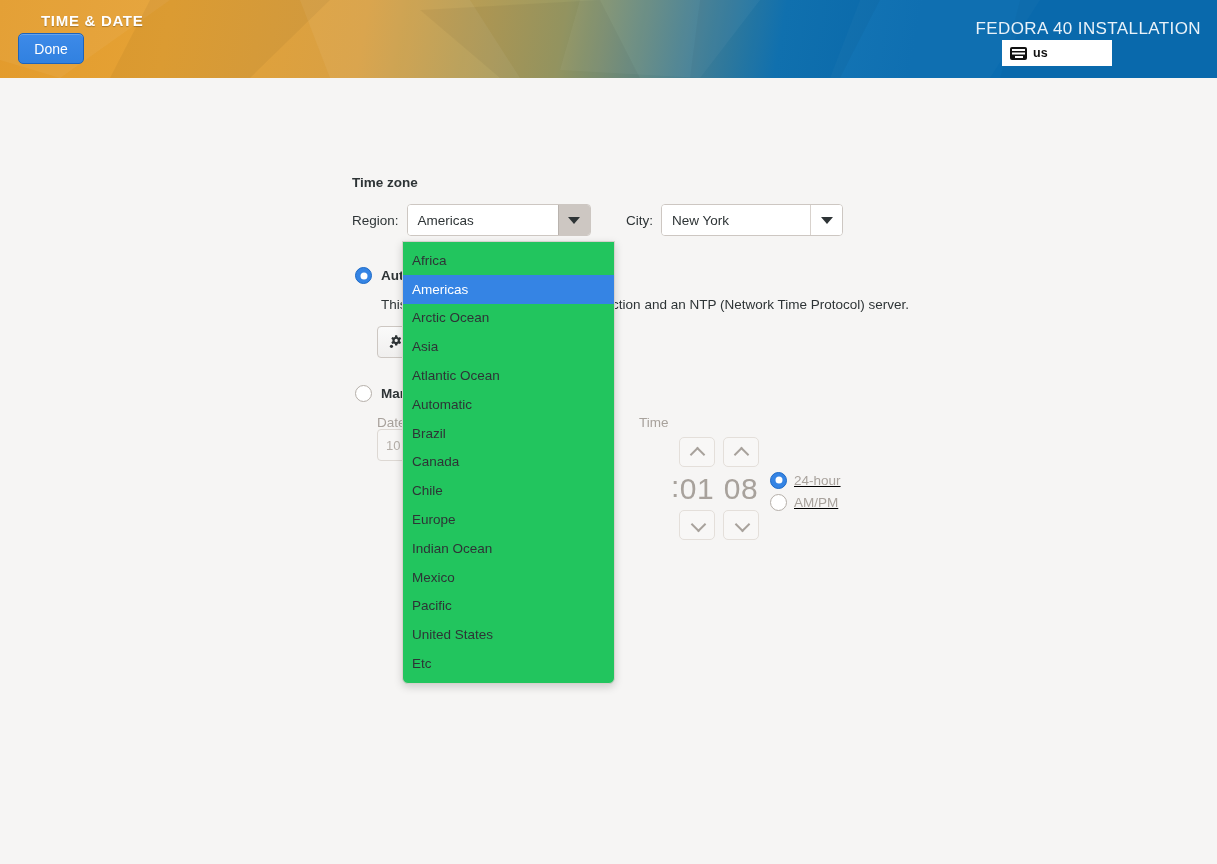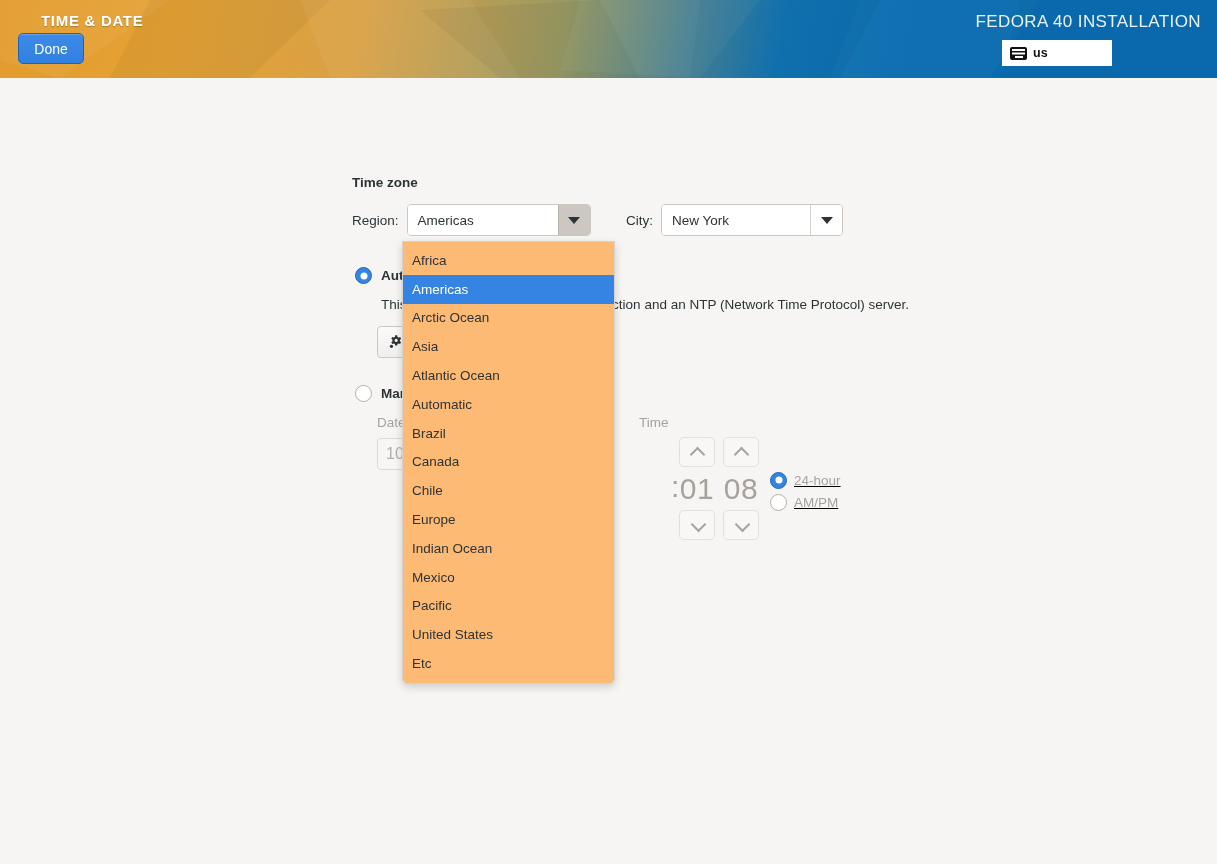--- a/index.html
+++ b/index.html
@@ -34,21 +34,21 @@
     position: absolute; left: 18px; top: 33px;
     width: 66px; height: 31px;
     background: linear-gradient(180deg,#3d8ae8 0%, #3181e0 100%);
     border: 1px solid #1b63bd;
     border-radius: 5px;
     color: #ffffff; font-size: 14px;
     display: flex; align-items: center; justify-content: center;
     box-shadow: inset 0 1px 0 rgba(255,255,255,0.22);
   }
   .installation-title {
-    position: absolute; right: 16px; top: 12px;
+    position: absolute; right: 16px; top: 19px;
     color: #e9f2f9; font-size: 17px; letter-spacing: 0.4px;
   }
   .keyboard-indicator {
     position: absolute; right: 105px; top: 40px;
     width: 110px; height: 26px;
     background: #ffffff;
     display: flex; align-items: center;
     padding: 0 8px; gap: 6px; text-align: center;
   }
   .kbd-glyph {
@@ -140,26 +140,26 @@
     border: 1px solid #cdc7c2; border-radius: 4px;
     background: linear-gradient(180deg,#fafafa,#f0efee);
     display: flex; align-items: center; justify-content: center;
   }
 
   .manual-row { position: absolute; left: 355px; top: 307px; display: flex; align-items: center; gap: 9px; }
   .manual-label { font-size: 13.5px; font-weight: bold; color: #2e3436; }
 
   .date-label { position: absolute; left: 377px; top: 337px; font-size: 13.5px; color: #a8a29c; }
   .date-field {
-    position: absolute; left: 377px; top: 360px;
+    position: absolute; left: 377px; top: 351px;
     height: 32px; min-width: 46px;
     border: 1px solid #ddd8d3; border-radius: 4px;
     background: #f7f6f5;
     display: flex; align-items: center; padding: 0 8px;
-    font-size: 16px; color: #b5afa9;
+    font-size: 13px; color: #b5afa9;
   }
 
   .time-label { position: absolute; left: 639px; top: 337px; font-size: 13.5px; color: #a8a29c; }
   .time-widget { position: absolute; left: 639px; top: 359px; display: flex; gap: 8px; margin-left: 40px; }
   .time-col { display: flex; flex-direction: column; align-items: center; gap: 0; }
   .spin-btn {
     width: 36px; height: 30px;
     border: 1px solid #e4dfda; border-radius: 5px;
     background: #f8f7f6;
     display: flex; align-items: center; justify-content: center;
@@ -180,21 +180,21 @@
   .time-sep { position: absolute; left: 671px; top: 394px; font-size: 30px; color: #a8a29c; line-height:1; }
 
   .format-group { position: absolute; left: 770px; top: 391px; }
   .format-row { display: flex; align-items: center; gap: 7px; height: 22px; text-decoration: underline; }
   .format-label { font-size: 13.5px; color: #a8a29c; }
 
   
   .dropdown {
     position: absolute; left: 402px; top: 163px;
     width: 213px;
-    background: #fdba74;
+    background: #22c55e;
     border: 1px solid #d6d1cc;
     border-radius: 0 0 6px 6px;
     box-shadow: 0 3px 9px rgba(0,0,0,0.17);
     padding: 4px 0 5px;
     z-index: 50;
   }
   .dd-item {
     height: 28.8px;
     display: flex; align-items: center;
     padding: 0 0 0 9px;

